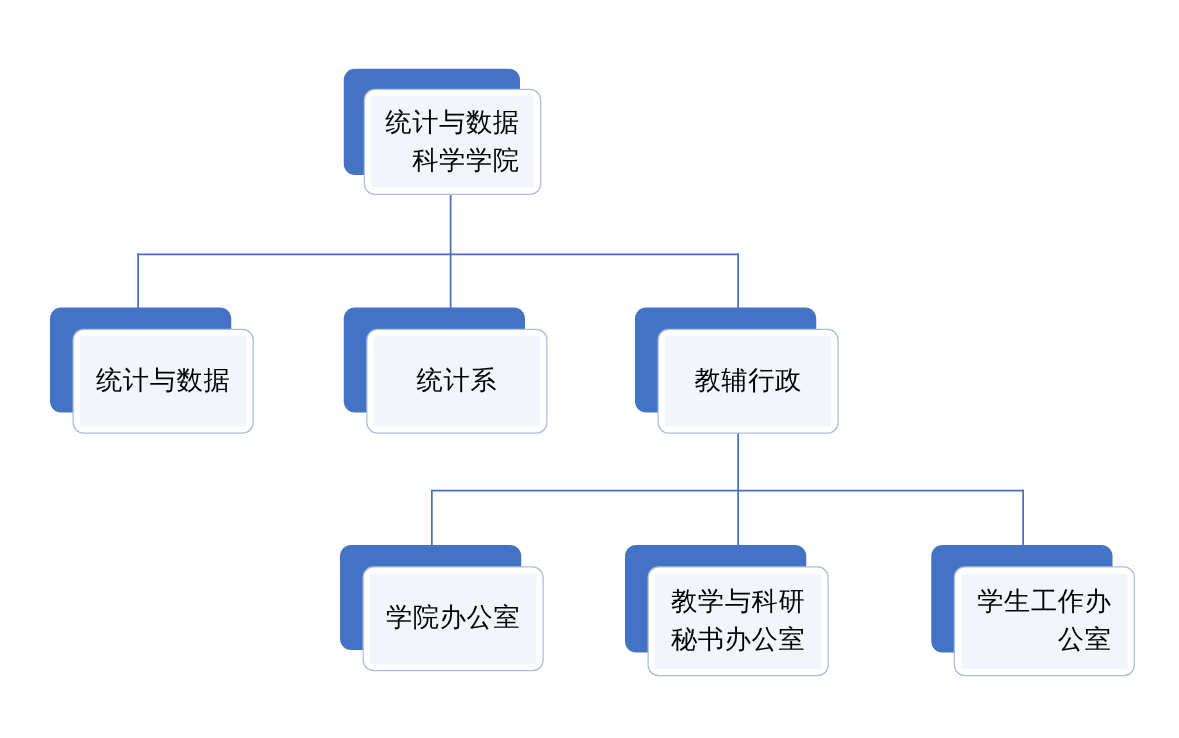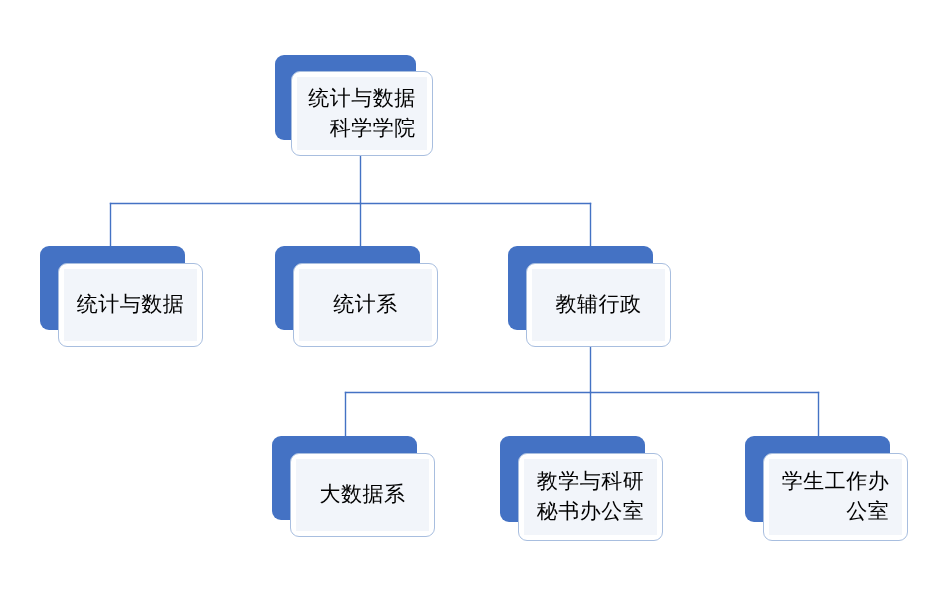--- a/index.html
+++ b/index.html
@@ -117,21 +117,21 @@
     <div class="face" style="left:18px; top:17px; width:145px; height:84px;"></div>
     <div class="fill" style="left:24px; top:23px; width:133px; height:72px;">
       <span class="label">教辅行政</span>
     </div>
   </div>
 
   <div class="node" style="left:272px; top:436px; width:163px; height:101px;">
     <div class="plate" style="width:145px; height:84px;"></div>
     <div class="face" style="left:18px; top:17px; width:145px; height:84px;"></div>
     <div class="fill" style="left:24px; top:23px; width:133px; height:72px;">
-      <span class="label">大数据系</span>
+      <span class="label">学院办公室</span>
     </div>
   </div>
 
   <div class="node" style="left:500px; top:436px; width:163px; height:105px;">
     <div class="plate" style="width:145px; height:86px;"></div>
     <div class="face" style="left:18px; top:17px; width:145px; height:88px;"></div>
     <div class="fill" style="left:24px; top:23px; width:133px; height:76px;">
       <span class="label">教学与科研
 秘书办公室</span>
     </div>

